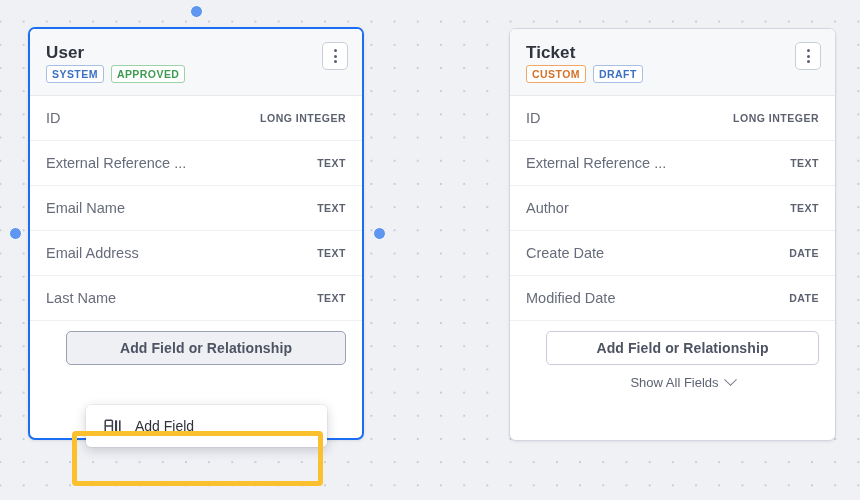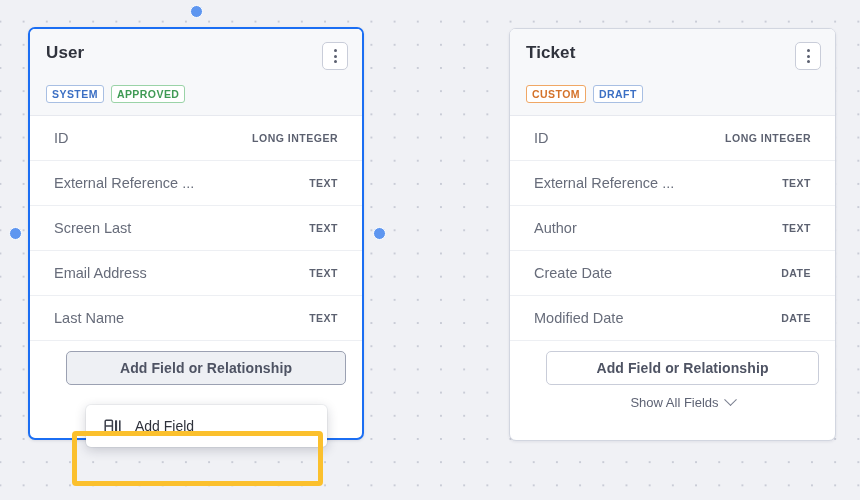--- a/index.html
+++ b/index.html
@@ -50,21 +50,21 @@
     position: relative;
     border-bottom: 1px solid #e7e9ef;
   }
   .card-title {
     font-size: 17px;
     font-weight: bold;
     color: #30333d;
     letter-spacing: .1px;
     line-height: 20px;
   }
-  .badges { margin-top: 22px; display: flex; gap: 7px; }
+  .badges { margin-top: 2px; display: flex; gap: 7px; }
   .badge {
     font-size: 10.5px;
     font-weight: bold;
     letter-spacing: .45px;
     padding: 2px 5px 2px 5px;
     border-radius: 3px;
     border: 1px solid;
     line-height: 12px;
     background: #ffffff;
   }
@@ -95,21 +95,21 @@
     background: #5b6070;
   }
 
   
   .fields { flex: 0 0 auto; }
   .field-row {
     height: 45px;
     display: flex;
     align-items: center;
     justify-content: space-between;
-    padding: 0 24px;
+    padding: 0 16px;
     border-bottom: 1px solid #edeff3;
   }
   .field-name {
     font-size: 14.5px;
     color: #676c7a;
     line-height: 17px;
   }
   .field-type {
     font-size: 10.5px;
     font-weight: bold;
@@ -230,21 +230,21 @@
     <div class="fields">
       <div class="field-row">
         <span class="field-name">ID</span>
         <span class="field-type">LONG INTEGER</span>
       </div>
       <div class="field-row">
         <span class="field-name">External Reference ...</span>
         <span class="field-type">TEXT</span>
       </div>
       <div class="field-row">
-        <span class="field-name">Screen Last</span>
+        <span class="field-name">Email Name</span>
         <span class="field-type">TEXT</span>
       </div>
       <div class="field-row">
         <span class="field-name">Email Address</span>
         <span class="field-type">TEXT</span>
       </div>
       <div class="field-row">
         <span class="field-name">Last Name</span>
         <span class="field-type">TEXT</span>
       </div>

